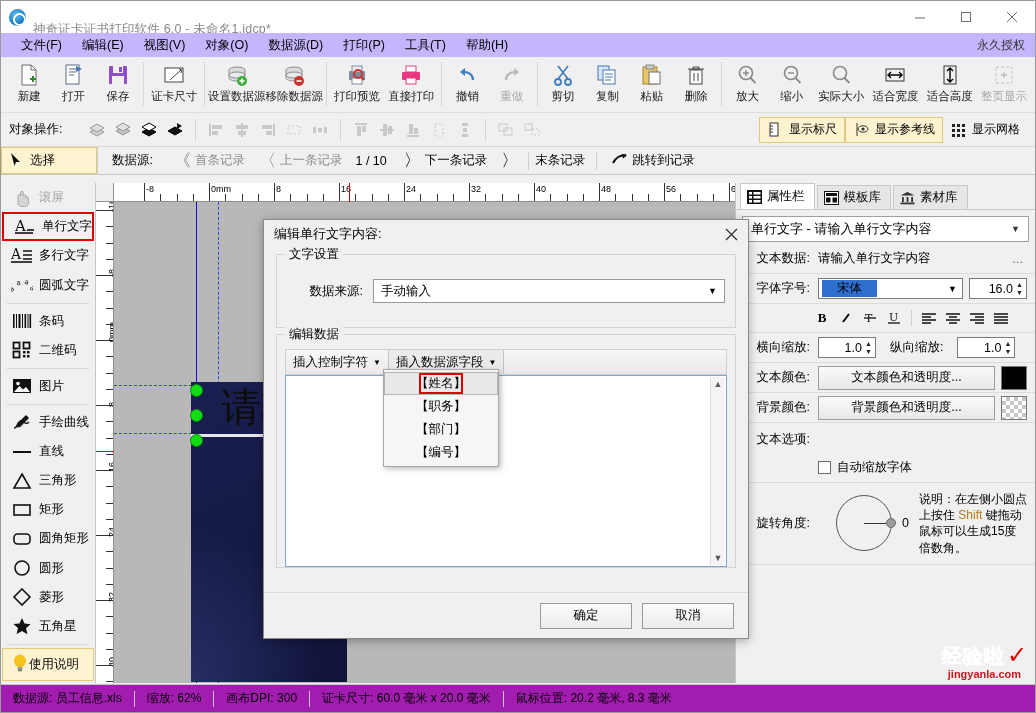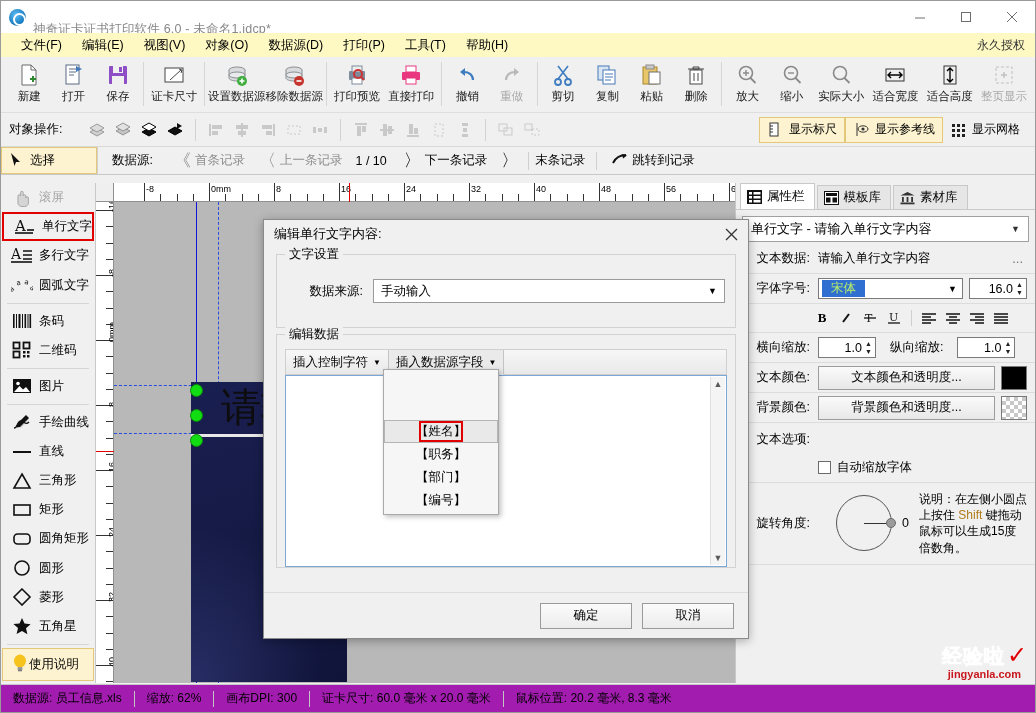--- a/index.html
+++ b/index.html
@@ -21,21 +21,21 @@
              margin-right:7px; position:relative; flex:none; }
   .tb-icon:after{ content:""; position:absolute; left:4px; top:4px; width:9px; height:9px;
              border:2px solid #fff; border-radius:50%; }
   .tb-title { font-size:12.5px; color:#888; letter-spacing:.2px;margin-top:24px; }
   .winbtns { position:absolute; right:0; top:0; display:flex; height:32px; }
   .winbtn { width:46px; height:32px; display:flex; align-items:center; justify-content:center;
             color:#6d6d6d; }
   .winbtn svg { display:block; }
 
   
-  .menubar { height:24px; background:#fef9c3; display:flex; align-items:center;
+  .menubar { height:24px; background:#c4b5fd; display:flex; align-items:center;
              padding-left:10px; position:relative; }
   .menuitem { padding:3px 10px; font-size:12.5px; color:#000; }
   .license { position:absolute; right:10px; font-size:12px; color:#333; }
 
   
   .toolbar { height:56px; background:#f0f0f0; display:flex; align-items:flex-start;
              padding:2px 4px 0 6px; border-bottom:1px solid #dedede; }
   .tbtn { width:54px; height:52px; display:flex; flex-direction:column; align-items:center;
           justify-content:flex-start; padding-top:3px; }
   .tbtn .gl { height:26px; display:flex; align-items:center; justify-content:center; }
@@ -126,21 +126,21 @@
   .objsel { margin:6px 6px 2px 6px; height:26px; background:#fff; border:1px solid #a0a0a0;
             display:flex; align-items:center; padding-left:8px; font-size:13px; position:relative;}
   .objsel .arw { position:absolute; right:8px; font-size:9px; color:#333; }
   .prow { display:flex; align-items:center; min-height:30px; padding:2px 8px;
           border-bottom:1px solid #dcdcdc; }
   .plabel { width:66px; font-size:12.5px; text-align:right; margin-right:8px; flex:none; }
   .ptext { flex:1; background:#f0f0f0; display:flex; align-items:center; font-size:12.5px; }
   .dots { color:#777; font-size:13px; padding-right:4px; }
   .combo { flex:1; height:21px; background:#fff; border:1px solid #7a7a7a; display:flex;
            align-items:center; position:relative; padding-left:3px; }
-  .combo .sel-hl { background:#2f6fd0; color:#bef264; padding:0 9px; font-size:12.5px; }
+  .combo .sel-hl { background:#2f6fd0; color:#000000; padding:0 15px; font-size:12.5px; }
   .combo .arw { position:absolute; right:5px; font-size:9px; }
   .spin { width:58px; height:21px; background:#fff; border:1px solid #7a7a7a;
           display:flex; align-items:center; justify-content:flex-end; padding-right:13px;
           font-size:12.5px; position:relative; }
   .spin .ar { position:absolute; right:3px; font-size:7px; line-height:7px; color:#222;}
   .spin .up { top:2px; } .spin .dn { bottom:2px; }
   .fmtrow { display:flex; align-items:center; padding:3px 8px 3px 74px; border-bottom:1px solid #dcdcdc;}
   .fbtn { width:24px; height:22px; display:flex; align-items:center; justify-content:center;
           font-size:13px; font-family:"Liberation Serif",serif; }
   .fsep { width:1px; height:16px; background:#cfcfcf; margin:0 5px; }
@@ -186,21 +186,21 @@
   .tbitem .car { margin-left:5px; font-size:8px; }
   .editarea { height:192px; background:#fff; border:1px solid #7aa7d8; position:relative; }
   .vscroll { position:absolute; right:1px; top:1px; bottom:1px; width:15px; background:#f4f4f4;
              display:flex; flex-direction:column; justify-content:space-between; align-items:center;
              border-left:1px solid #e0e0e0; }
   .vscroll .a { font-size:9px; color:#5a5a5a; padding:2px 0; }
   .ddmenu { position:absolute; background:#f6f6f6; border:1px solid #a9a9a9;
             box-shadow:2px 2px 5px rgba(0,0,0,.25); padding:2px 0; }
   .dditem { height:23px; display:flex; align-items:center; justify-content:center;
             font-size:12.5px; padding:0 26px; }
-  .dditem.hot { background:#e9e9e9; border:1px solid #b4b4b4;margin-top:48px; }
+  .dditem.hot { background:#e9e9e9; border:1px solid #b4b4b4; }
   .dditem.sel-red { position:relative; }
   .dditem .redbox { position:absolute; left:34px; right:34px; top:0; bottom:0;
                     border:2px solid #e00000; }
   .dlg-foot { position:absolute; left:0; right:0; bottom:0; height:46px;
               border-top:1px solid #dcdcdc; display:flex; align-items:center;
               justify-content:flex-end; padding-right:14px; }
   .dbtn { width:92px; height:26px; background:linear-gradient(#fbfbfb,#ececec);
           border:1px solid #9a9a9a; display:flex; align-items:center; justify-content:center;
           font-size:12.5px; margin-left:10px; }
 

